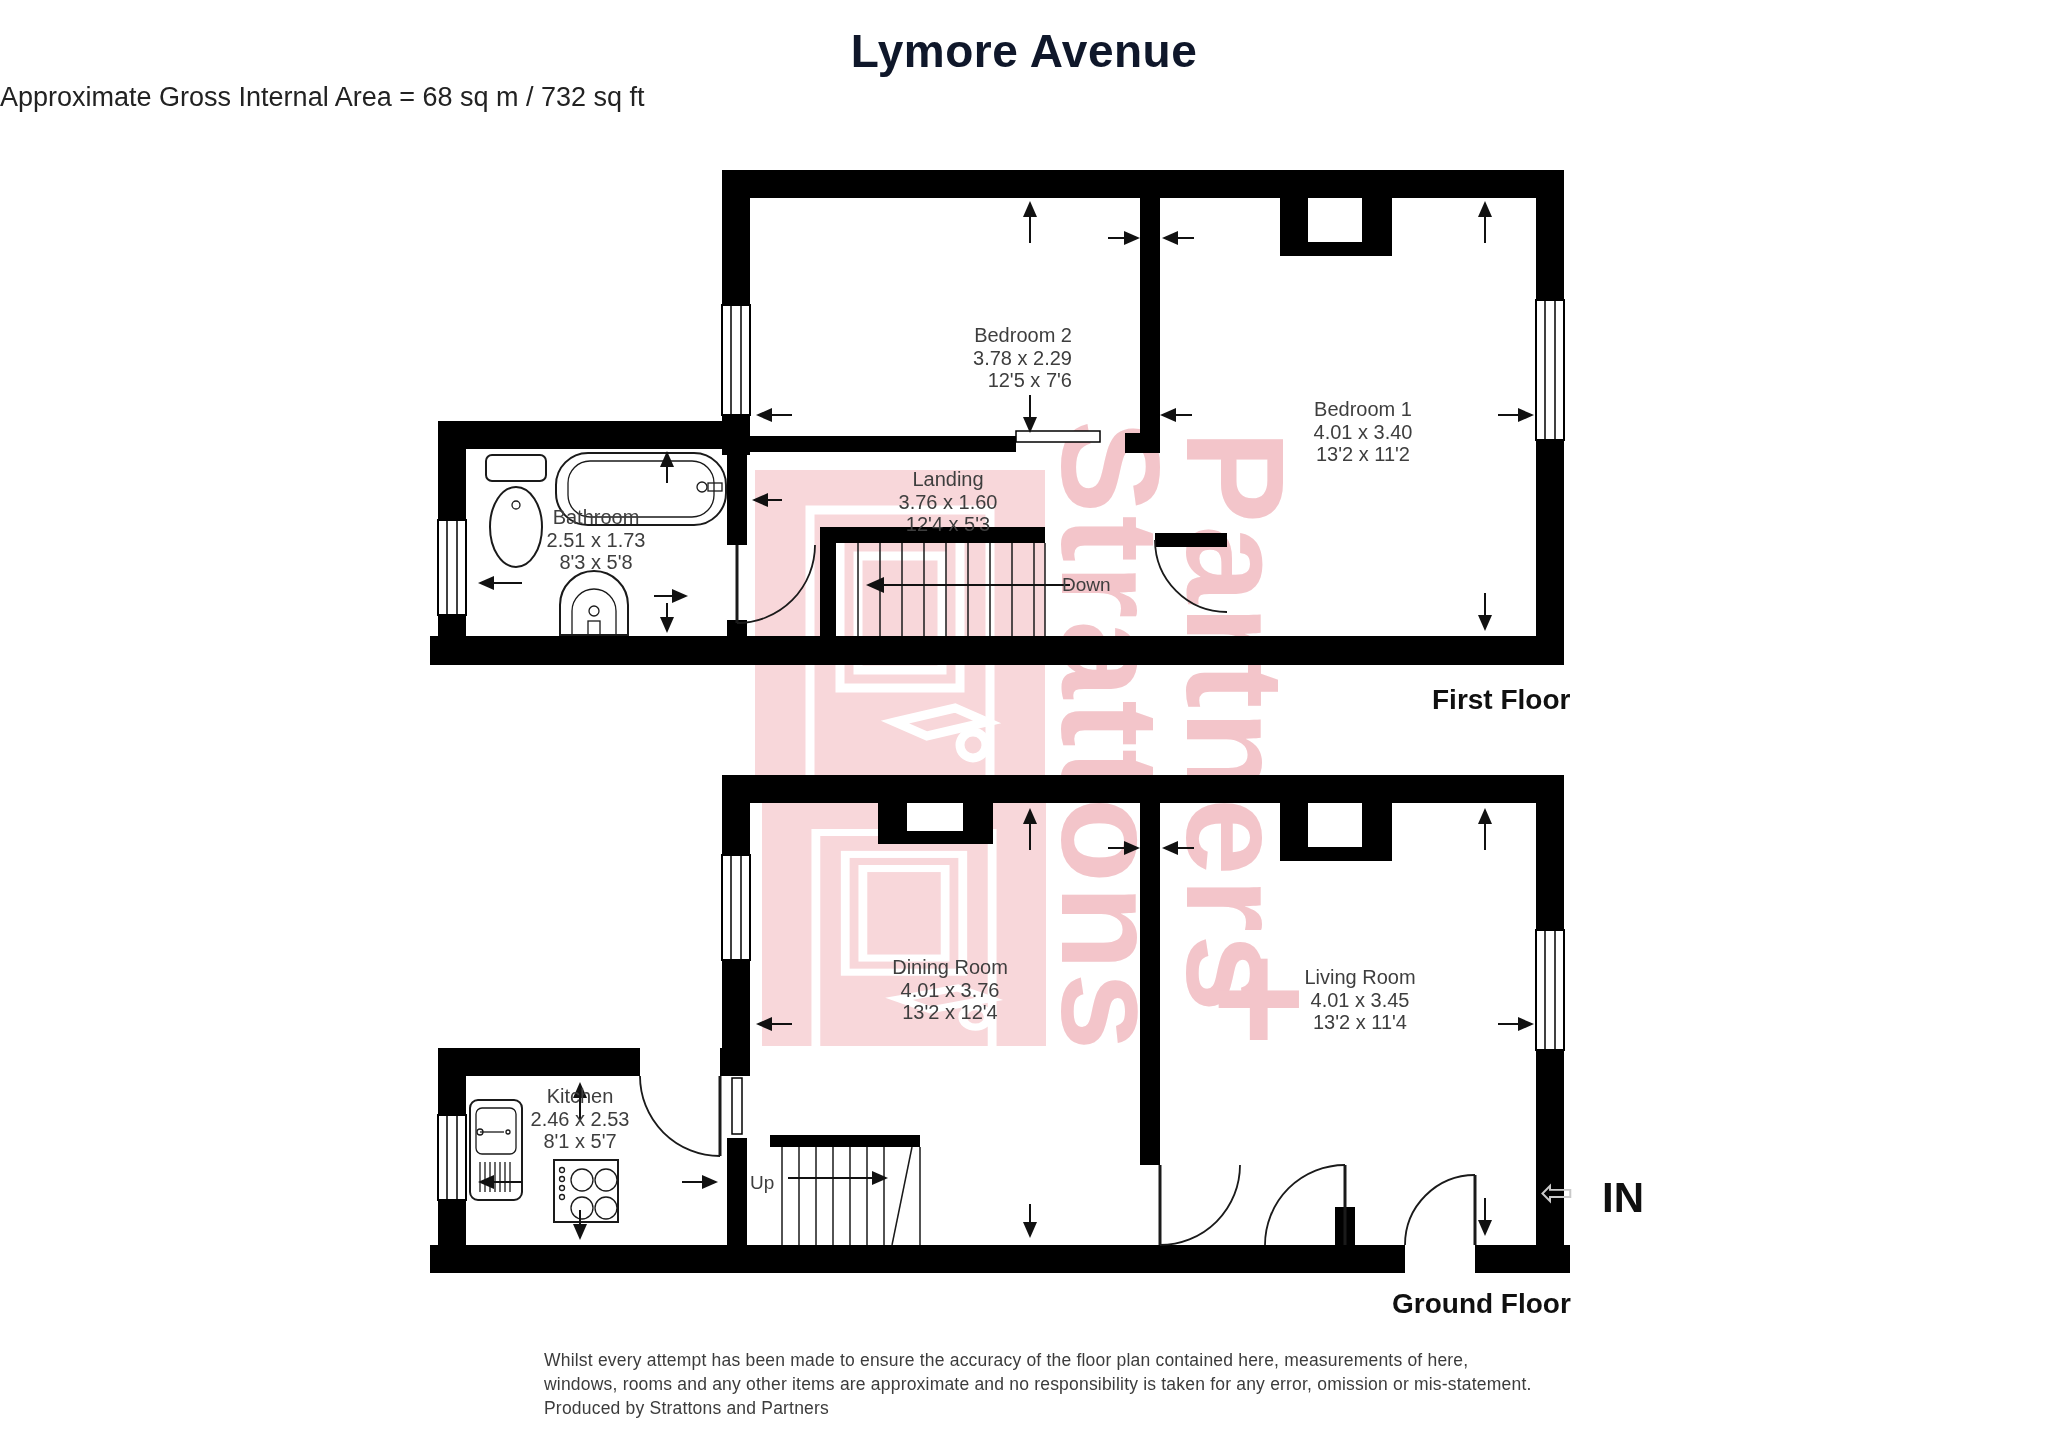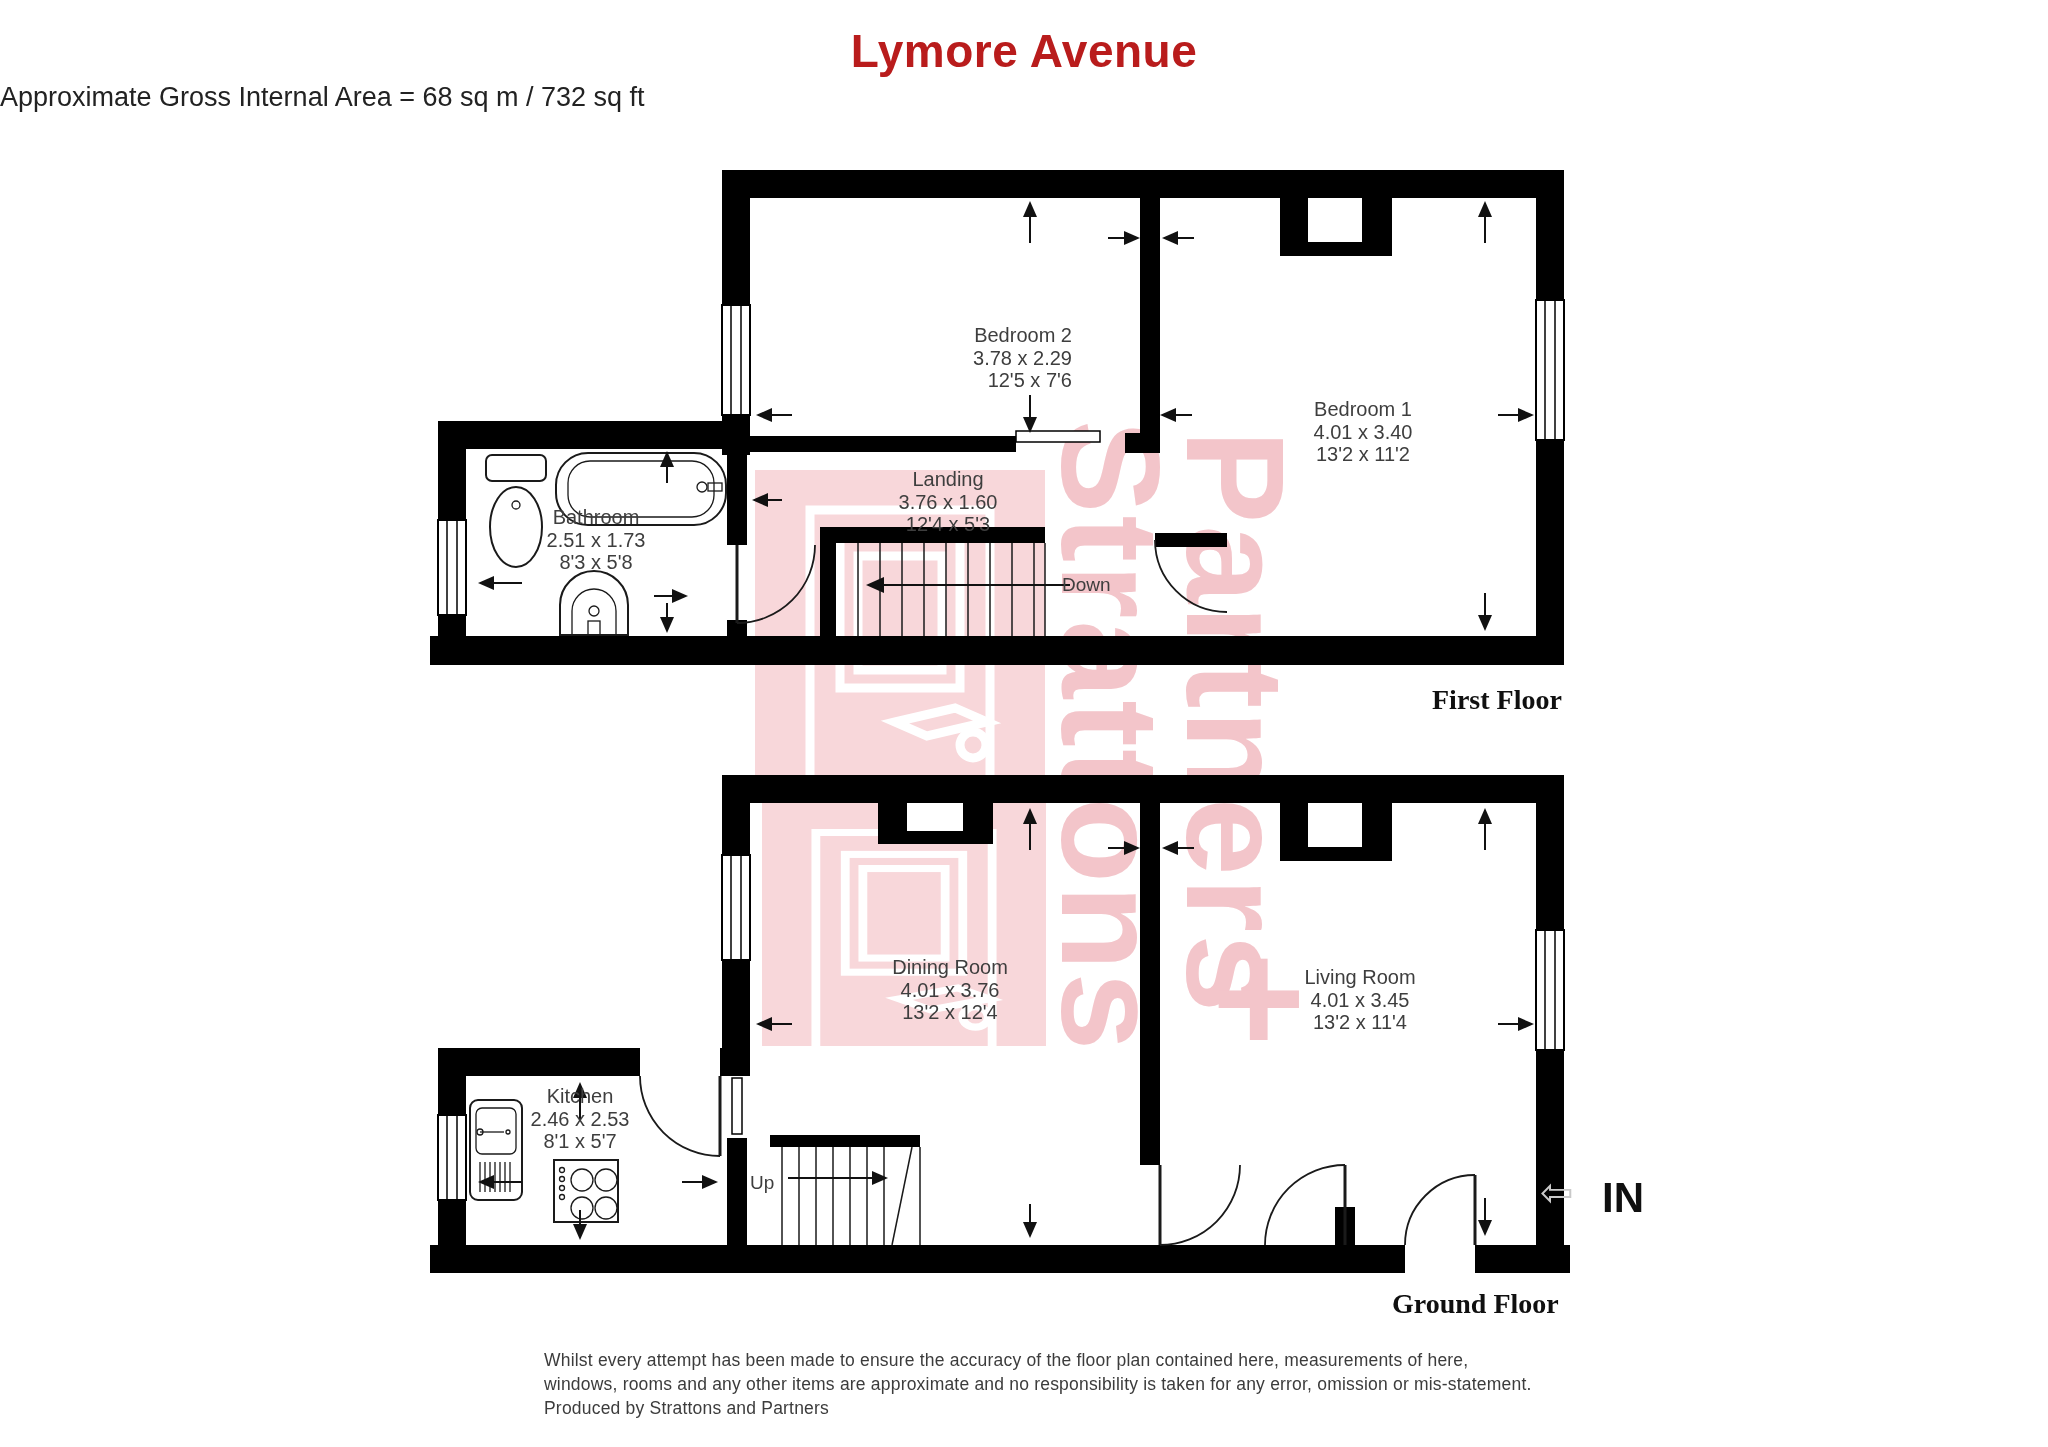--- a/index.html
+++ b/index.html
@@ -2,21 +2,21 @@
 <html><head>
 <meta charset="utf-8">
 <style>
   html,body{margin:0;padding:0;background:#fff;}
   .canvas{
     position:relative;width:2048px;height:1447px;background:#ffffff;
     font-family:"Liberation Sans", sans-serif;overflow:hidden;
   }
   .title{
     position:absolute;top:24px;left:0;width:100%;text-align:center;
-    font-size:46px;font-weight:700;color:#b91c1c;letter-spacing:.5px;
+    font-size:46px;font-weight:700;color:#0f172a;letter-spacing:.5px;
   }
   .subtitle{
     position:absolute;top:82px;left:0;width:100%;text-align:left;
     font-size:27px;font-weight:400;color:#222;
   }
   
   .wm-word{
     position:absolute;transform-origin:0 0;transform:rotate(90deg);
     white-space:nowrap;font-size:140px;font-weight:700;color:#f3c5ca;
     letter-spacing:2px;line-height:1;user-select:none;
@@ -38,21 +38,21 @@
   .fixthin{fill:none;stroke:#1a1a1a;stroke-width:1.3px;}
   .tread{stroke:#1a1a1a;stroke-width:1.5px;}
   .aline{stroke:#111;stroke-width:2px;}
   .ahead{fill:#111;}
   
   .room-label{
     position:absolute;width:240px;margin-left:-120px;text-align:center;
     color:#3e3e3e;font-size:20px;line-height:22.5px;
   }
   .small-label{position:absolute;font-size:19px;color:#3e3e3e;}
-  .floor-label{position:absolute;font-size:28px;font-weight:700;color:#101010;font-family:Liberation Serif, serif;}
+  .floor-label{position:absolute;font-size:28px;font-weight:700;color:#101010;}
   .in-label{position:absolute;font-size:42px;font-weight:700;color:#101010;}
   .in-arrow{position:absolute;font-size:40px;color:#c9c9c9;line-height:1;}
   .disclaimer{
     position:absolute;left:544px;top:1348px;width:1060px;
     font-size:17.5px;line-height:24px;color:#3c3c3c;letter-spacing:.2px;
   }
 </style>
 </head>
 <body>
 

